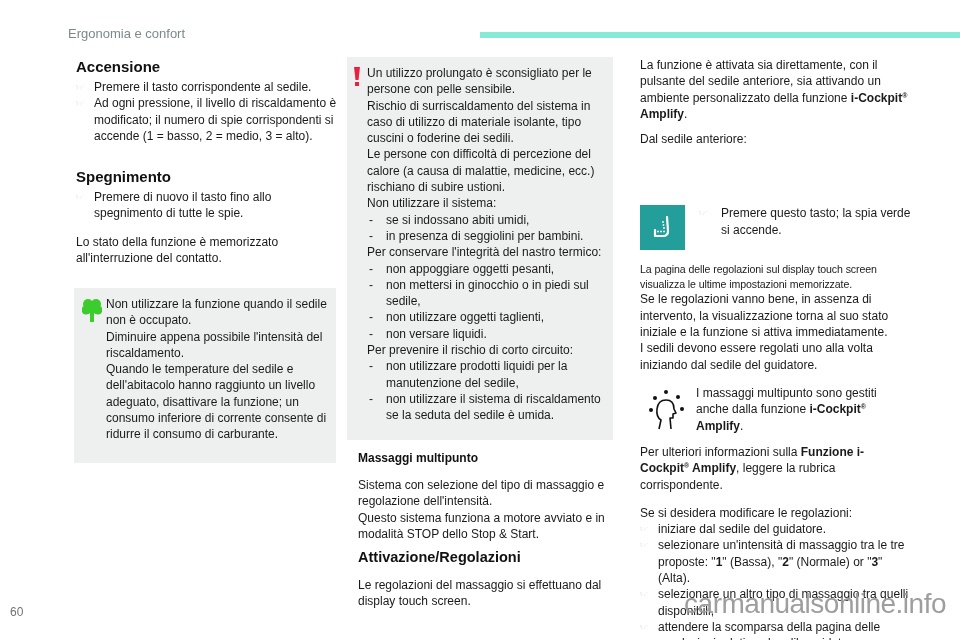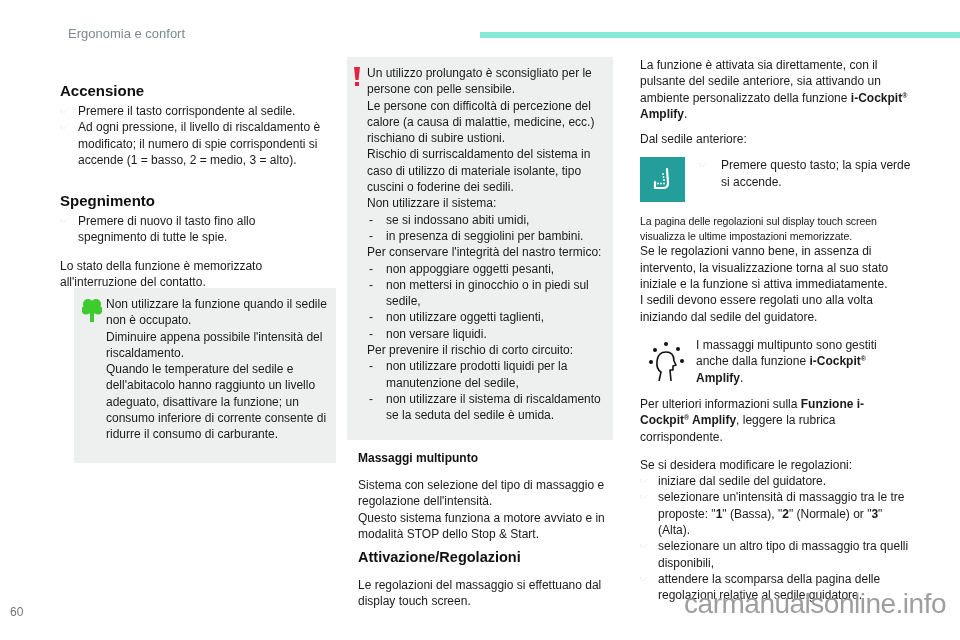--- a/index.html
+++ b/index.html
@@ -3,21 +3,21 @@
   <meta charset="utf-8">
   <style>
     * { box-sizing: border-box; margin: 0; padding: 0; }
     html, body { width: 960px; height: 640px; background: #ffffff; overflow: hidden; }
     body { position: relative; font-family: "Liberation Sans", sans-serif; color: #1a1a1a; font-size: 12px; line-height: 16.3px; }
 
     .header-title { position: absolute; left: 68px; top: 26px; font-size: 13px; color: #7a8a8a; }
     .header-bar { position: absolute; left: 480px; top: 32px; width: 480px; height: 6px; background: #86ead6; }
 
     .col { position: absolute; }
-    .col-left { left: 60px; top: 58px; width: 262px; margin-top: 24px; }
+    .col-left { left: 76px; top: 58px; width: 262px; }
     .col-right { left: 640px; top: 57px; width: 272px; }
 
     h2.sec { font-size: 15px; font-weight: bold; line-height: 18px; color: #111; }
     h2.big { font-size: 12px; font-weight: bold; line-height: 20px; color: #111; }
     h3.sub { font-size: 14.5px; font-weight: bold; line-height: 18px; color: #111; }
 
     .bullet { position: relative; padding-left: 18px; }
     .bullet .mark { position: absolute; left: 0; top: 0; font-size: 9px; color: #888; }
     .dash { position: relative; padding-left: 19px; }
     .dash .mark { position: absolute; left: 2px; top: 0; }
@@ -25,21 +25,21 @@
     .para { }
     .gap-s { height: 7px; }
     .gap-m { height: 12px; }
 
     .note-box { position: absolute; background: #eef0f0; }
     .eco-box { left: 74px; top: 288px; width: 262px; height: 175px; padding: 8px 6px 10px 32px; }
     .warn-box { left: 347px; top: 57px; width: 266px; height: 383px; padding: 8px 6px 0 20px; }
 
     .eco-icon { position: absolute; left: 8px; top: 10px; width: 20px; height: 24px; }
     .warn-icon { position: absolute; left: 6px; top: 10px; width: 8px; height: 20px; }
-    .seat-row { position: relative; height: 52px; }
+    .seat-row { position: relative; height: 52px; margin-top: 48px; }
     .seat-text { position: absolute; left: 45px; top: 0; width: 220px; }
 
     .mass-row { position: relative; height: 52px; }
     .mass-icon { position: absolute; left: 2px; top: 2px; width: 48px; height: 44px; }
     .mass-text { position: absolute; left: 56px; top: 0; width: 210px; }
 
     .small-note { font-size: 10.6px; line-height: 14.5px; letter-spacing: -0.1px; }
     sup { font-size: 7px; line-height: 0; vertical-align: 4px; }
 
     .page-num { position: absolute; left: 10px; top: 604px; font-size: 12px; color: #737373; }
@@ -87,22 +87,22 @@
   <div>Diminuire appena possibile l'intensità del riscaldamento.</div>
   <div>Quando le temperature del sedile e dell'abitacolo hanno raggiunto un livello adeguato, disattivare la funzione; un consumo inferiore di corrente consente di ridurre il consumo di carburante.</div>
 </div>
 
 <div class="note-box warn-box">
   <svg class="warn-icon" viewBox="0 0 8 20">
     <polygon points="1,0 7,0 5.5,13 2.5,13" fill="#e8213f"></polygon>
     <rect x="2" y="15" width="4" height="4" fill="#e8213f"></rect>
   </svg>
   <div>Un utilizzo prolungato è sconsigliato per le persone con pelle sensibile.</div>
+  <div>Rischio di surriscaldamento del sistema in caso di utilizzo di materiale isolante, tipo cuscini o foderine dei sedili.</div>
   <div>Le persone con difficoltà di percezione del calore (a causa di malattie, medicine, ecc.) rischiano di subire ustioni.</div>
-  <div>Rischio di surriscaldamento del sistema in caso di utilizzo di materiale isolante, tipo cuscini o foderine dei sedili.</div>
 
   <div>Non utilizzare il sistema:</div>
   <div class="dash"><span class="mark">-</span><span>se si indossano abiti umidi,</span></div>
   <div class="dash"><span class="mark">-</span><span>in presenza di seggiolini per bambini.</span></div>
 
   <div>Per conservare l'integrità del nastro termico:</div>
   <div class="dash"><span class="mark">-</span><span>non appoggiare oggetti pesanti,</span></div>
   <div class="dash"><span class="mark">-</span><span>non mettersi in ginocchio o in piedi sul sedile,</span></div>
   <div class="dash"><span class="mark">-</span><span>non utilizzare oggetti taglienti,</span></div>
   <div class="dash"><span class="mark">-</span><span>non versare liquidi.</span></div>

